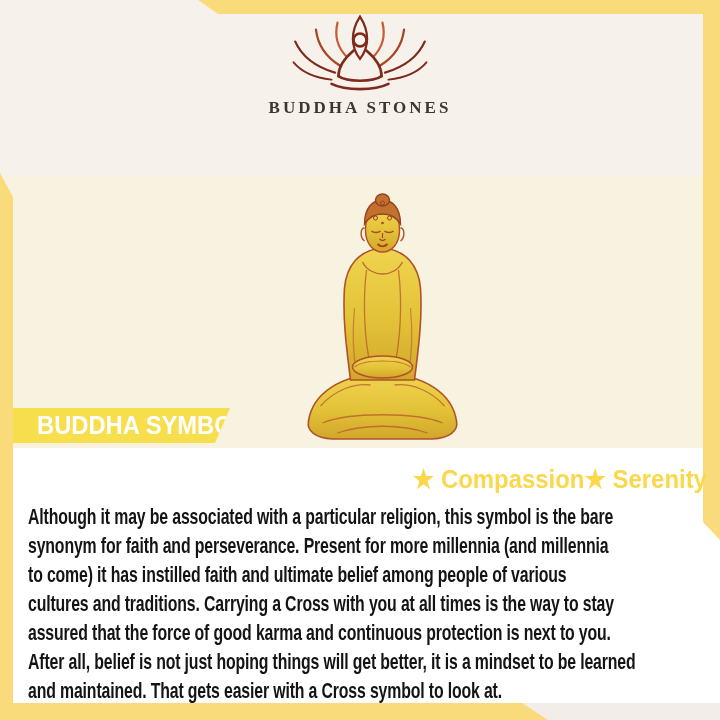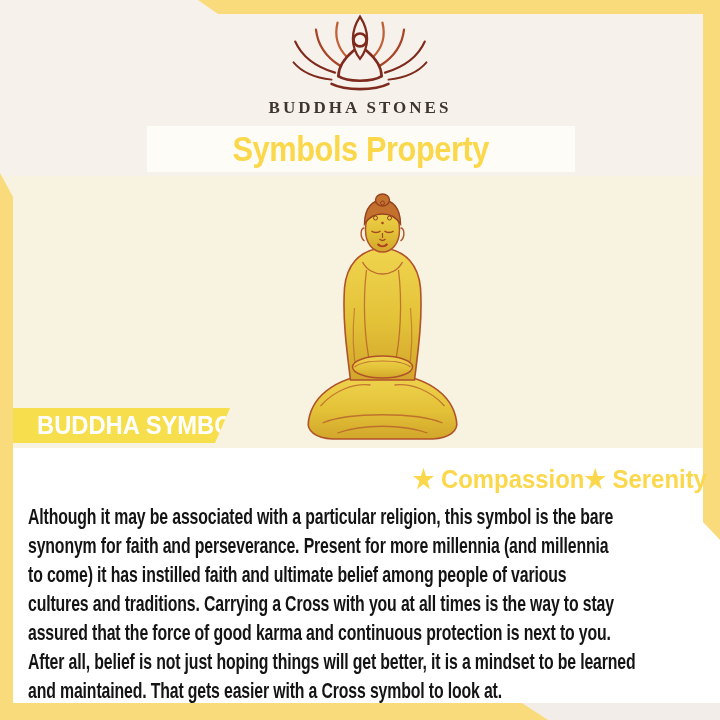--- a/index.html
+++ b/index.html
@@ -96,23 +96,20 @@
         <circle cx="85" cy="30" r="7.5" stroke="#7E2A1D" stroke-width="3"></circle>
         <path d="M78,42 C66,52 60,62 60,72" stroke="#7E2A1D" stroke-width="3"></path>
         <path d="M92,42 C104,52 110,62 110,72" stroke="#7E2A1D" stroke-width="3"></path>
         <path d="M60,72 C70,79 100,79 110,72" stroke="#7E2A1D" stroke-width="3"></path>
         <path d="M52,81 C68,89 102,89 118,81" stroke="#7E2A1D" stroke-width="3"></path>
       </g>
     </svg>
   </div>
   <div class="brand-name">BUDDHA STONES</div>
 
-  <div class="title-box">
-    <span>Symbols Property</span>
-  </div>
 
   <div class="buddha">
     <svg viewBox="0 0 180 255" width="181" height="255">
       <defs>
         <linearGradient id="goldv" x1="0" y1="0" x2="0" y2="1">
           <stop offset="0" stop-color="#F0D44F"></stop>
           <stop offset="0.55" stop-color="#E3C238"></stop>
           <stop offset="1" stop-color="#D2A62B"></stop>
         </linearGradient>
       </defs>

